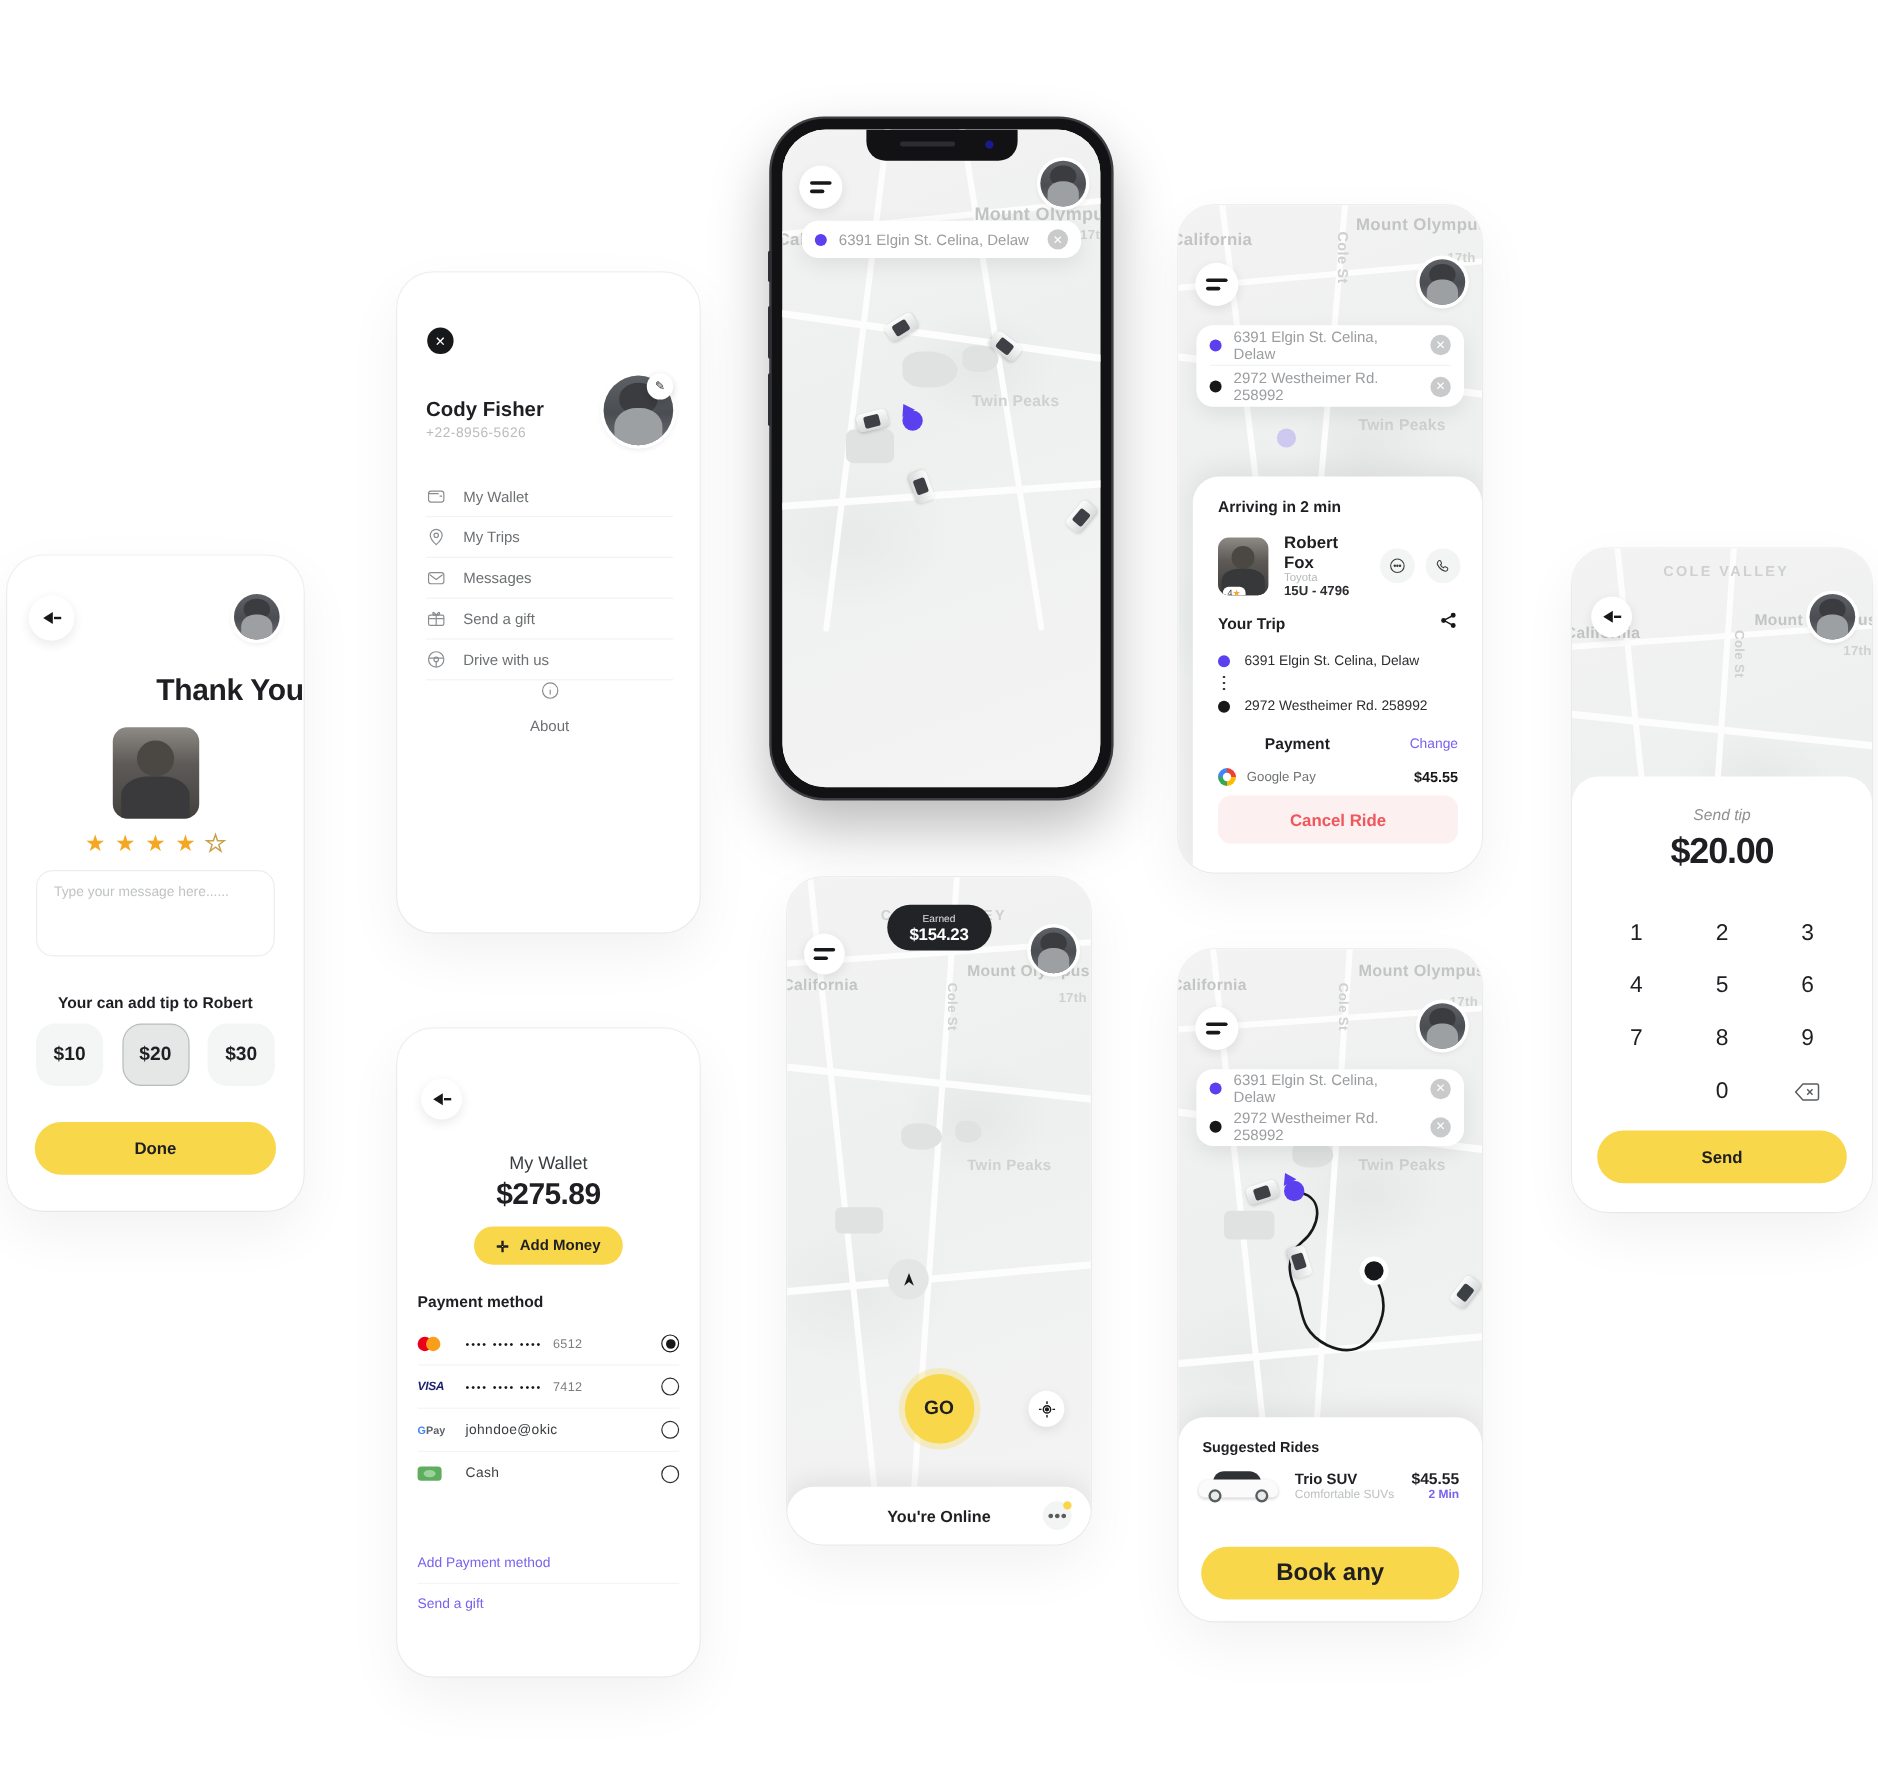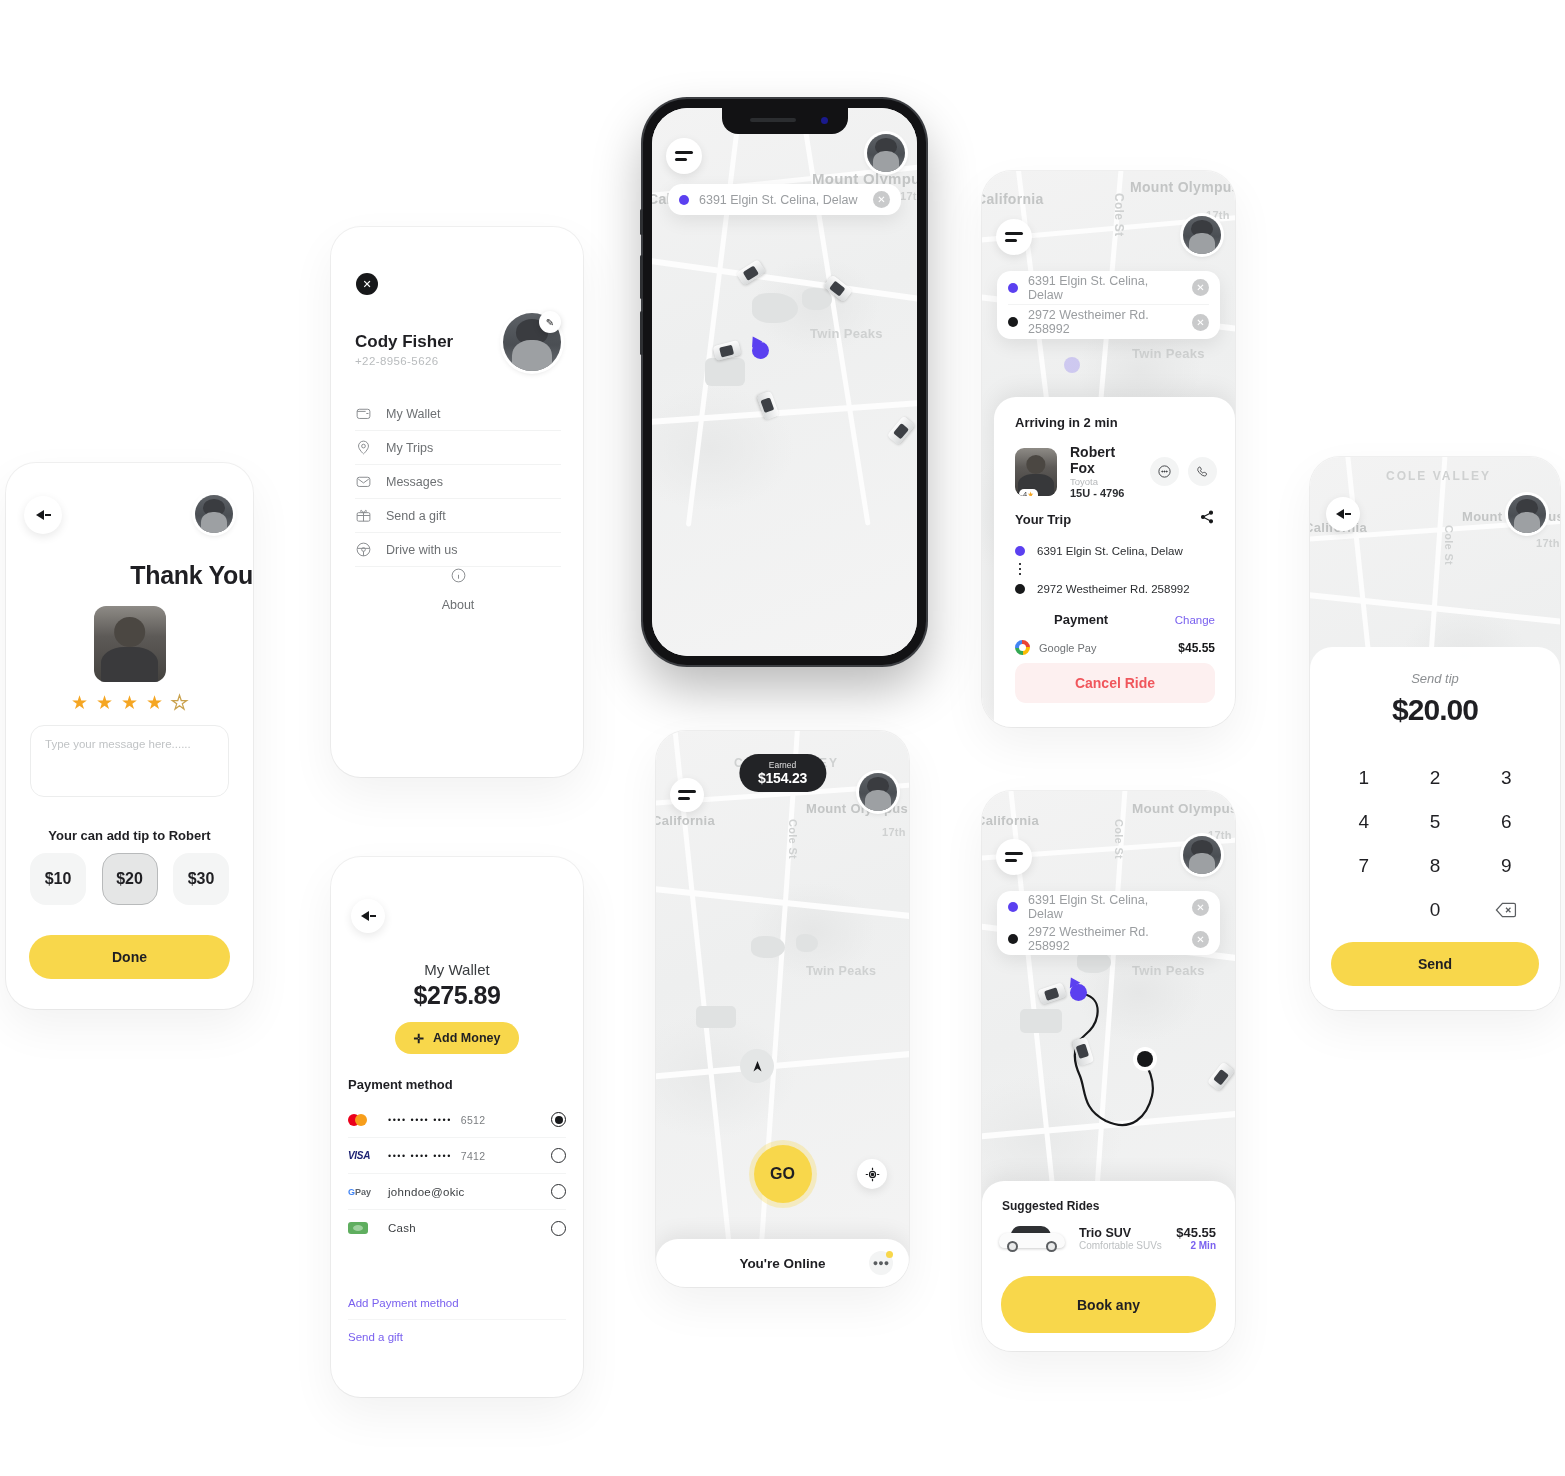--- a/index.html
+++ b/index.html
@@ -348,21 +348,21 @@
   #suggest .carimg{ width:66px; height:30px; position:relative; flex:none;}
   #suggest .carimg .bdy{ position:absolute; left:0; bottom:5px; width:66px; height:15px; border-radius:11px 13px 7px 7px; background:#fbfbfb; box-shadow:0 1px 3px rgba(0,0,0,.2);}
   #suggest .carimg .top{ position:absolute; left:12px; bottom:16px; width:40px; height:11px; border-radius:9px 10px 0 0; background:#2f3134;}
   #suggest .carimg .w1,#suggest .carimg .w2{ position:absolute; bottom:1px; width:11px;height:11px;border-radius:50%;background:#e9eaea;border:2.5px solid #5b5e61;}
   #suggest .carimg .w1{ left:8px;} #suggest .carimg .w2{ right:8px;}
   #suggest .ritxt .n{ font-size:12.5px; font-weight:700; }
   #suggest .ritxt .d{ font-size:10px; color:#bdc0c2; }
   #suggest .riprice{ margin-left:auto; text-align:right;}
   #suggest .riprice .p{ font-size:13px; font-weight:700;}
   #suggest .riprice .t{ font-size:10px; color:#7a61ef; font-weight:600;}
-  #suggest .book{ position:absolute; left:19px; right:19px; bottom:18px; height:57px; font-size:14px;}
+  #suggest .book{ position:absolute; left:19px; right:19px; bottom:18px; height:44px; font-size:20px;}
   #suggest .route{ position:absolute; inset:0; pointer-events:none; }
 
   
   #tip{ left:1310px; top:457px; width:250px; height:553px; }
   #tip .sheet{
     position:absolute; left:0;right:0;top:190px;bottom:0;
     background:rgba(255,255,255,.965); border-radius:22px 22px 0 0;
   }
   #tip .st-lbl{ position:absolute; top:24px; left:0;right:0;text-align:center; font-size:13px; color:#8d9093;font-style:italic;}
   #tip .st-amt{ position:absolute; top:46px; left:0;right:0;text-align:center; font-size:30px; font-weight:700; letter-spacing:-1px;}

